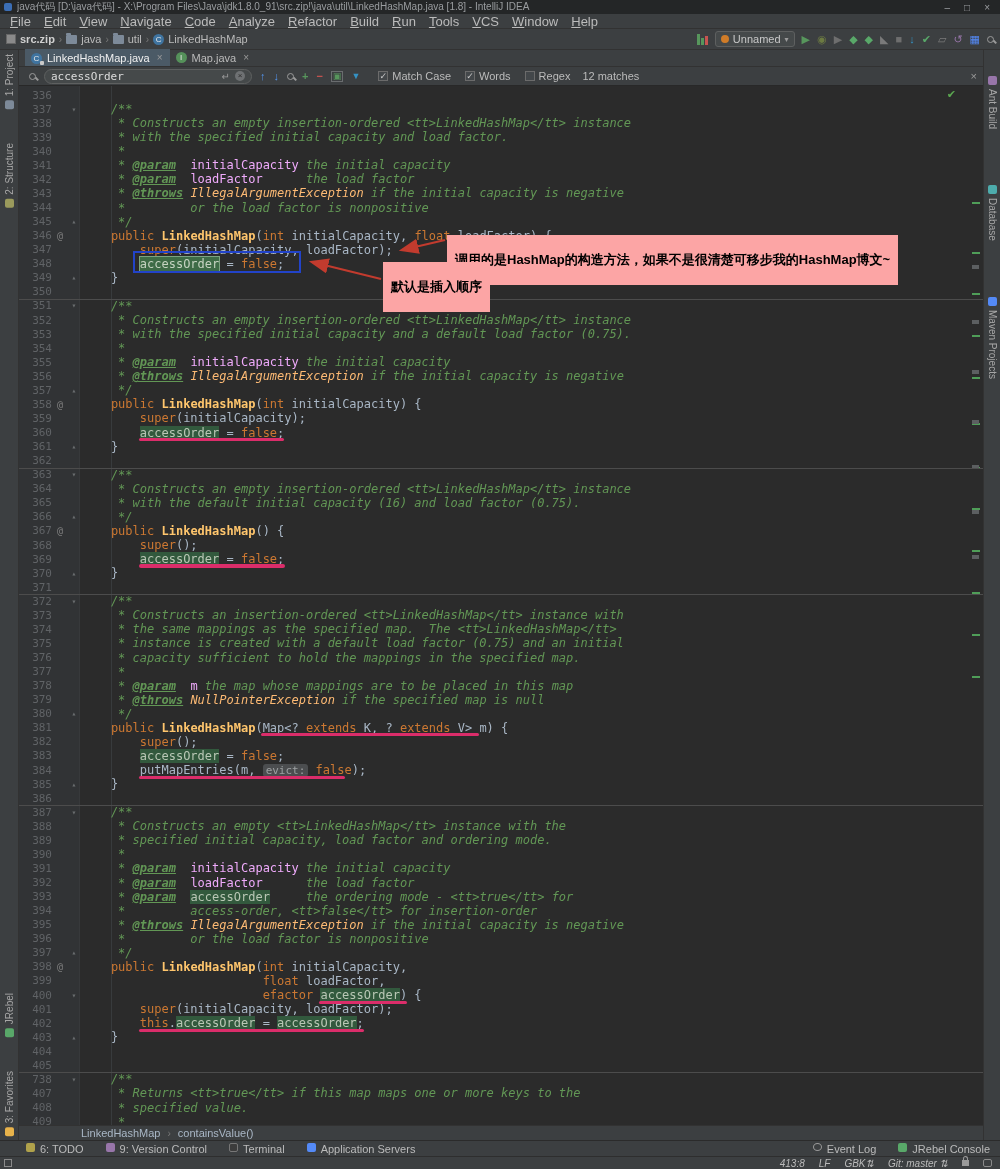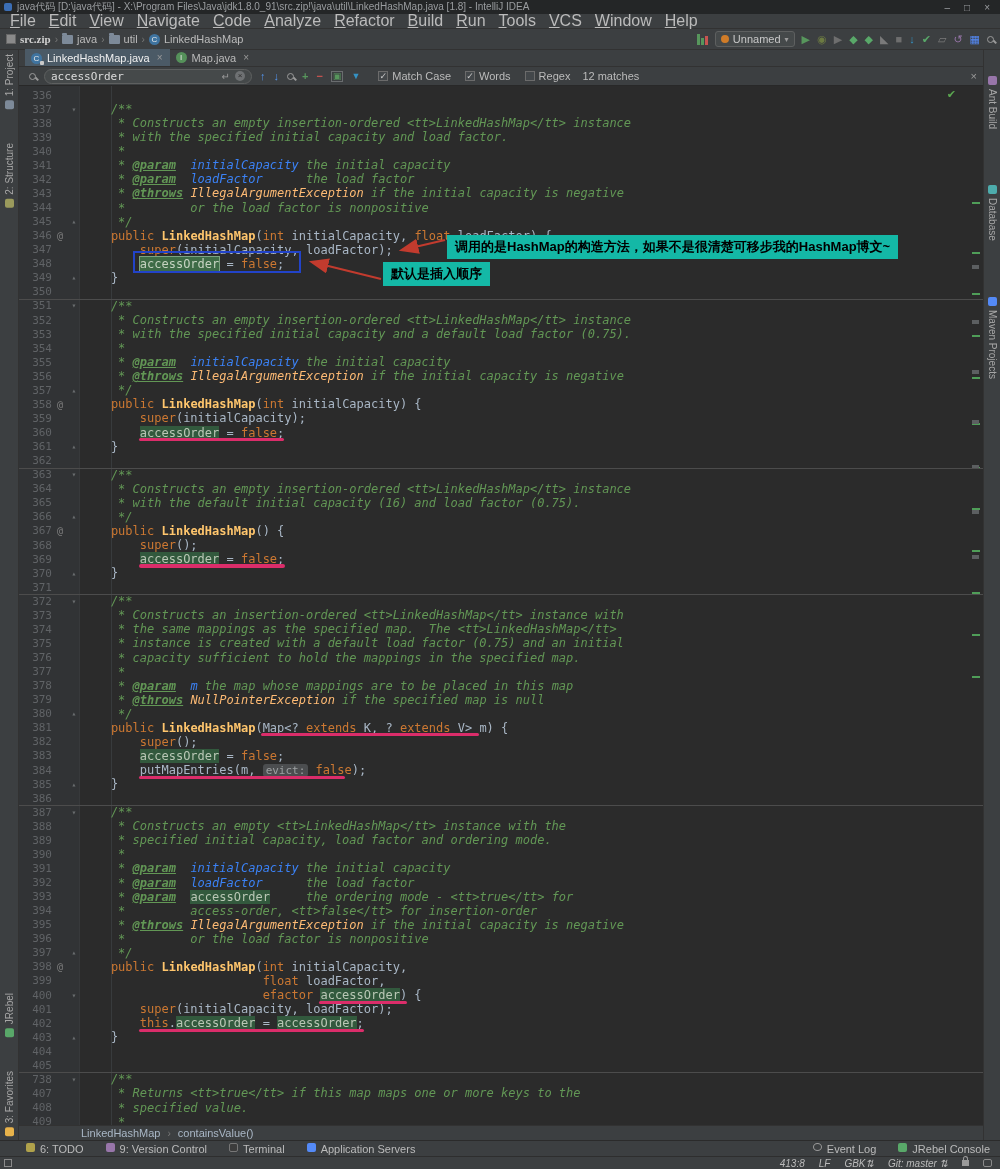--- a/index.html
+++ b/index.html
@@ -9,28 +9,28 @@
 
   
   .titlebar{height:14px;background:#242627;display:flex;align-items:center;padding:0 4px;color:#9a9da0;font-size:10px;}
   .appicon{width:8px;height:8px;background:#3b6eb5;border-radius:2px;margin-right:5px;flex:none;}
   .title{white-space:nowrap;overflow:hidden;flex:1;}
   .wctrls{display:flex;gap:14px;margin-right:6px;color:#9a9da0;font-size:10px;}
   .wctrls span{cursor:default;}
 
   
   .menubar{height:15px;background:#3c3f41;display:flex;align-items:center;padding-left:4px;gap:1px;border-bottom:1px solid #323232;}
-  .menu-item{padding:0 6px;color:#bbbbbb;font-size:16px;}
+  .menu-item{padding:0 6px;color:#bbbbbb;font-size:13px;}
   .menu-item u{text-decoration:underline;}
 
   
   .navbar{height:21px;background:#3c3f41;display:flex;align-items:center;padding:0 6px;border-bottom:1px solid #323232;}
   .crumbs{display:flex;align-items:center;gap:3px;flex:1;}
   .crumb{display:flex;align-items:center;gap:4px;color:#bbbbbb;}
-  .crumb b{font-weight:bold;color:#d0d0d0;font-family:Liberation Serif, serif;}
+  .crumb b{font-weight:bold;color:#d0d0d0;}
   .crumb-sep{color:#777;font-size:10px;padding:0 1px;}
   .ic-zip{width:10px;height:10px;background:#8a8a8a;border:1px solid #666;display:inline-block;}
   .ic-folder{width:11px;height:9px;background:#7d8a99;border-radius:1px;position:relative;display:inline-block;}
   .ic-folder:before{content:"";position:absolute;top:-2px;left:0;width:5px;height:2px;background:#7d8a99;border-radius:1px 1px 0 0;}
   .ic-class{width:11px;height:11px;border-radius:50%;background:#3f74a0;color:#e8e8e8;font-size:8px;line-height:11px;text-align:center;display:inline-block;font-family:"Liberation Sans",sans-serif;}
   .ic-iface{width:11px;height:11px;border-radius:50%;background:#55915a;color:#e8e8e8;font-size:8px;line-height:11px;text-align:center;display:inline-block;}
   .run-tools{display:flex;align-items:center;gap:7px;}
   .tbi{font-size:11px;line-height:14px;}
   .runcfg{display:flex;align-items:center;gap:4px;background:#45494a;border:1px solid #5e6060;border-radius:3px;height:16px;padding:0 5px;color:#c8c8c8;}
   .runcfg .fox{width:8px;height:8px;border-radius:50%;background:#d07c28;}
@@ -84,37 +84,37 @@
   .row.sep{background-image:linear-gradient(#4c4c4c,#4c4c4c);background-size:100% 1px;background-repeat:no-repeat;}
   .num{flex:0 0 38px;text-align:right;padding-right:5px;color:#606366;font-size:11px;}
   .gat{flex:0 0 11px;color:#7d7d7d;font-size:10px;}
   .fold{flex:0 0 12px;color:#6a6d6f;font-size:8px;text-align:center;}
   .codeline{white-space:pre;padding-left:2px;}
   .tk-p{color:#a9b7c6;}
   .tk-k{color:#cc7832;}
   .tk-d{color:#ffc66d;font-weight:bold;}
   .tk-c{color:#629755;font-style:italic;}
   .tk-t{color:#629755;font-style:italic;font-weight:bold;text-decoration:underline;}
-  .tk-v{color:#3b82f6;font-style:italic;text-align:right;}
+  .tk-v{color:#f0abfc;text-align:right;}
   .tk-w{color:#fdba74;font-style:italic;}
   .tk-h{background:#32593d;color:#b9c7b5;}
   .tk-h2{background:#3d6b46;color:#c5d3c1;box-shadow:0 0 0 1px #7ba380;}
   .tk-hint{background:#4b4d4f;color:#9da0a2;border-radius:3px;padding:0 3px;font-size:11px;}
 
   
   .stripe{position:absolute;right:0;top:0;bottom:0;width:14px;}
   .smark{position:absolute;right:3px;width:8px;height:2px;background:#4f9e58;}
   .tmark{position:absolute;right:4px;width:7px;height:4px;background:#5c5f61;}
   .okcheck{position:absolute;right:27px;top:2px;color:#5ba750;font-size:11px;}
 
   
   .overlay{position:absolute;inset:0;pointer-events:none;z-index:5;}
   .bluebox{position:absolute;left:114px;top:165px;width:168px;height:22px;border:2px solid #2243c9;}
   .ul{position:absolute;background:#db2d6a;border-radius:2px;}
-  .note{position:absolute;background:#14b8a6;color:#000000;font-weight:bold;font-size:13px;padding:3px 8px;white-space:nowrap;font-family:"Liberation Sans",sans-serif;}
+  .note{position:absolute;background:#fca5a5;color:#000000;font-weight:bold;font-size:13px;padding:16px 8px;white-space:nowrap;font-family:"Liberation Sans",sans-serif;}
 
   
   .crumbbottom{height:15px;background:#3c3f41;display:flex;align-items:center;gap:6px;padding-left:62px;border-top:1px solid #323232;color:#a9b7c6;}
   .twbar{height:16px;background:#3c3f41;border-top:1px solid #2b2b2b;display:flex;align-items:center;padding:0 10px 0 26px;gap:22px;}
   .twbar .right{margin-left:auto;display:flex;gap:22px;}
   .twitem{display:flex;align-items:flex-start;gap:5px;color:#bbbbbb;}
   .statusbar{height:13px;background:#3c3f41;border-top:1px solid #2e2e2e;display:flex;align-items:center;padding:0 8px 0 4px;color:#bbbbbb;font-size:10px;}
   .statusbar .right{margin-left:auto;display:flex;align-items:center;gap:14px;font-style:italic;}
   .sb-toggle{width:8px;height:8px;border:1px solid #8a8a8a;display:inline-block;}
   .locki{width:7px;height:6px;background:#9a9a9a;position:relative;display:inline-block;}

